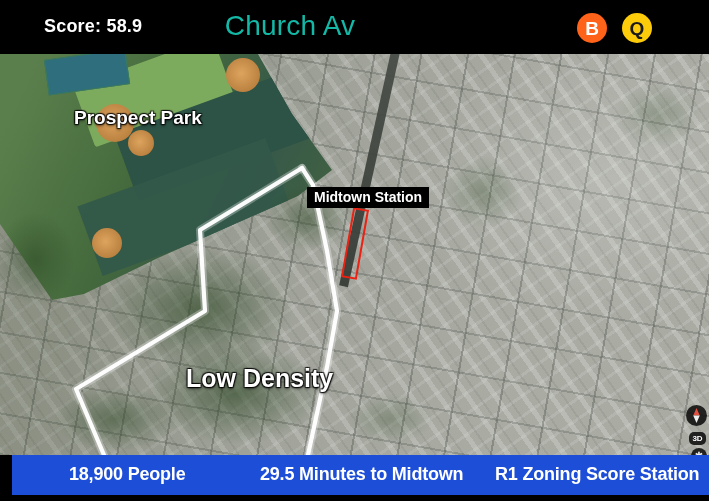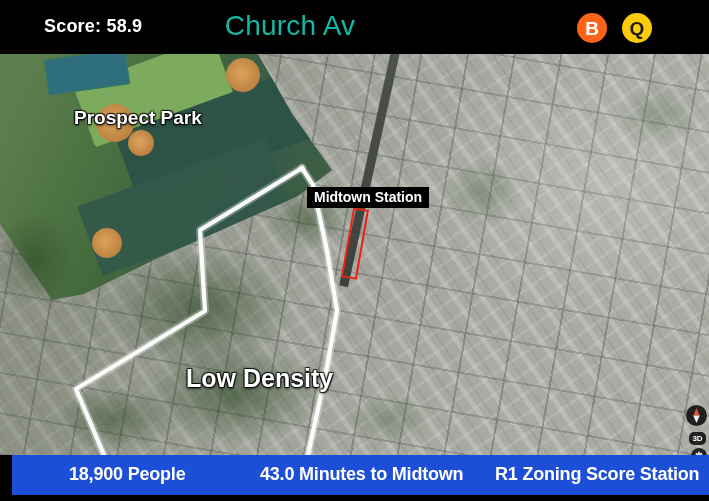--- a/index.html
+++ b/index.html
@@ -138,17 +138,17 @@
         <polygon points="10.5,3 7.2,10.5 13.8,10.5" fill="#e05040"></polygon>
         <polygon points="10.5,18 7.2,10.5 13.8,10.5" fill="#eeeeee"></polygon>
       </svg>
     </div>
     <div class="btn3d">3D</div>
     <div class="gearbtn">✱</div>
   </div>
 
   <div class="bottombar">
     <div class="stat stat1">18,900 People</div>
-    <div class="stat stat2">43.0 Minutes to Midtown</div>
+    <div class="stat stat2">29.5 Minutes to Midtown</div>
     <div class="stat stat3">R1 Zoning Score Station</div>
   </div>
 
 </div>
 
 </body></html>

